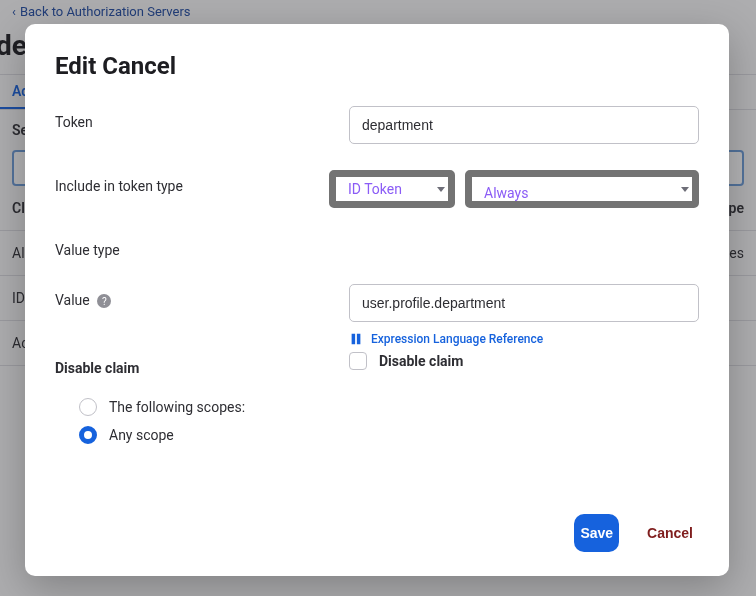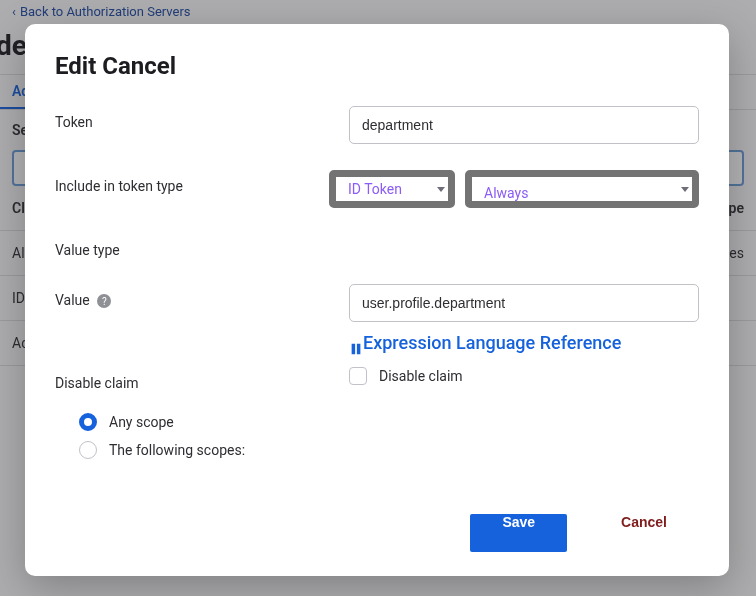--- a/index.html
+++ b/index.html
@@ -80,22 +80,22 @@
     position:absolute; right:10px; top:50%; transform:translateY(-40%);
     width:0;height:0;border-left:4px solid transparent;border-right:4px solid transparent;border-top:5px solid #6e6e78;
   }
   .token-row { display:flex; gap:10px; }
   .token-row .select-wrap:first-child .select { width:126px; }
   .token-row .select-wrap:last-child .select { width:234px;align-items:flex-end; }
   .valuetype .select { width:234px; }
 
   .el-ref {
     margin-top:10px;
-    display:flex; align-items:flex-end; 
-    font-size:18px; color:#1662dd; font-weight:500;
+    display:flex; align-items:flex-end; gap:8px;
+    font-size:12px; color:#1662dd; font-weight:500;
     cursor:pointer;
   }
   .el-ref .book-icon {
     width:14px; height:14px;
     display:inline-block;
   }
 
   .checkbox-row { display:flex; align-items:center; gap:12px; }
   .custom-checkbox {
     width:18px; height:18px; border:1.5px solid #c1c1c8; border-radius:4px; background:#fff;
@@ -110,22 +110,22 @@
     position:relative;
   }
   .custom-radio.checked { border-color:#1662dd; border-width:5px; }
   .radio-label { font-size:14px; color:#2e2e33; }
 
   .modal-actions {
     display:flex; justify-content:flex-end; gap:22px; align-items:center;
     padding-top:8px;
   }
   .btn {
-    height:38px; padding:0 32px; border-radius:2px; font-size:14px; font-weight:600;
-    display:flex; align-items:flex-start; cursor:pointer; border:none;
+    height:38px; padding:0 6px; border-radius:10px; font-size:14px; font-weight:600;
+    display:flex; align-items:center; cursor:pointer; border:none;
   }
   .btn-primary { background:#1662dd; color:#fff; }
   .btn-link { background:transparent; color:#7f1d1d; }
 </style>
 </head>
 <body>
 
 <div class="bg">
   <div class="back-link">
     <span>‹</span>
@@ -184,58 +184,58 @@
             </div>
           </div>
         </div>
       </div>
     </div>
 
     <div class="form-row">
       <div class="label-col">Value type</div>
     </div>
 
-    <div class="form-row" style="margin-bottom:14px;">
+    <div class="form-row" style="margin-bottom:6px;">
       <div class="label-col">
         <span>Value</span>
         <span class="help-icon">?</span>
       </div>
       <div class="field-col">
         <input class="text-input" type="text" value="user.profile.department" style="">
         <div class="el-ref">
           <span class="book-icon">
             <svg viewBox="0 0 16 16" width="14" height="14">
                 <path fill="#1662dd" d="M3 2h4v12H3zM9 2h4v12H9z"></path>
               </svg>
           </span>
           <span>Expression Language Reference</span>
         </div>
       </div>
     </div>
 
-    <div class="form-row" style="margin-bottom:22px;">
+    <div class="form-row" style="margin-bottom:22px;font-weight:bold;">
       <div class="label-col">Disable claim</div>
       <div class="field-col">
         <div class="checkbox-row">
           <div class="custom-checkbox"></div>
           <span class="checkbox-label">Disable claim</span>
         </div>
       </div>
     </div>
 
     <div class="form-row" style="margin-bottom:0;">
       <div class="field-col">
         <div class="radio-group">
           <div class="radio-row">
+            <div class="custom-radio"></div>
+            <span class="radio-label">The following scopes:</span>
+          </div>
+          <div class="radio-row">
             <div class="custom-radio checked"></div>
             <span class="radio-label">Any scope</span>
-          </div>
-          <div class="radio-row">
-            <div class="custom-radio"></div>
-            <span class="radio-label">The following scopes:</span>
           </div>
         </div>
       </div>
     </div>
 
   </div>
 
   <div class="modal-actions">
     <button class="btn btn-primary">
       <span>Save</span>

